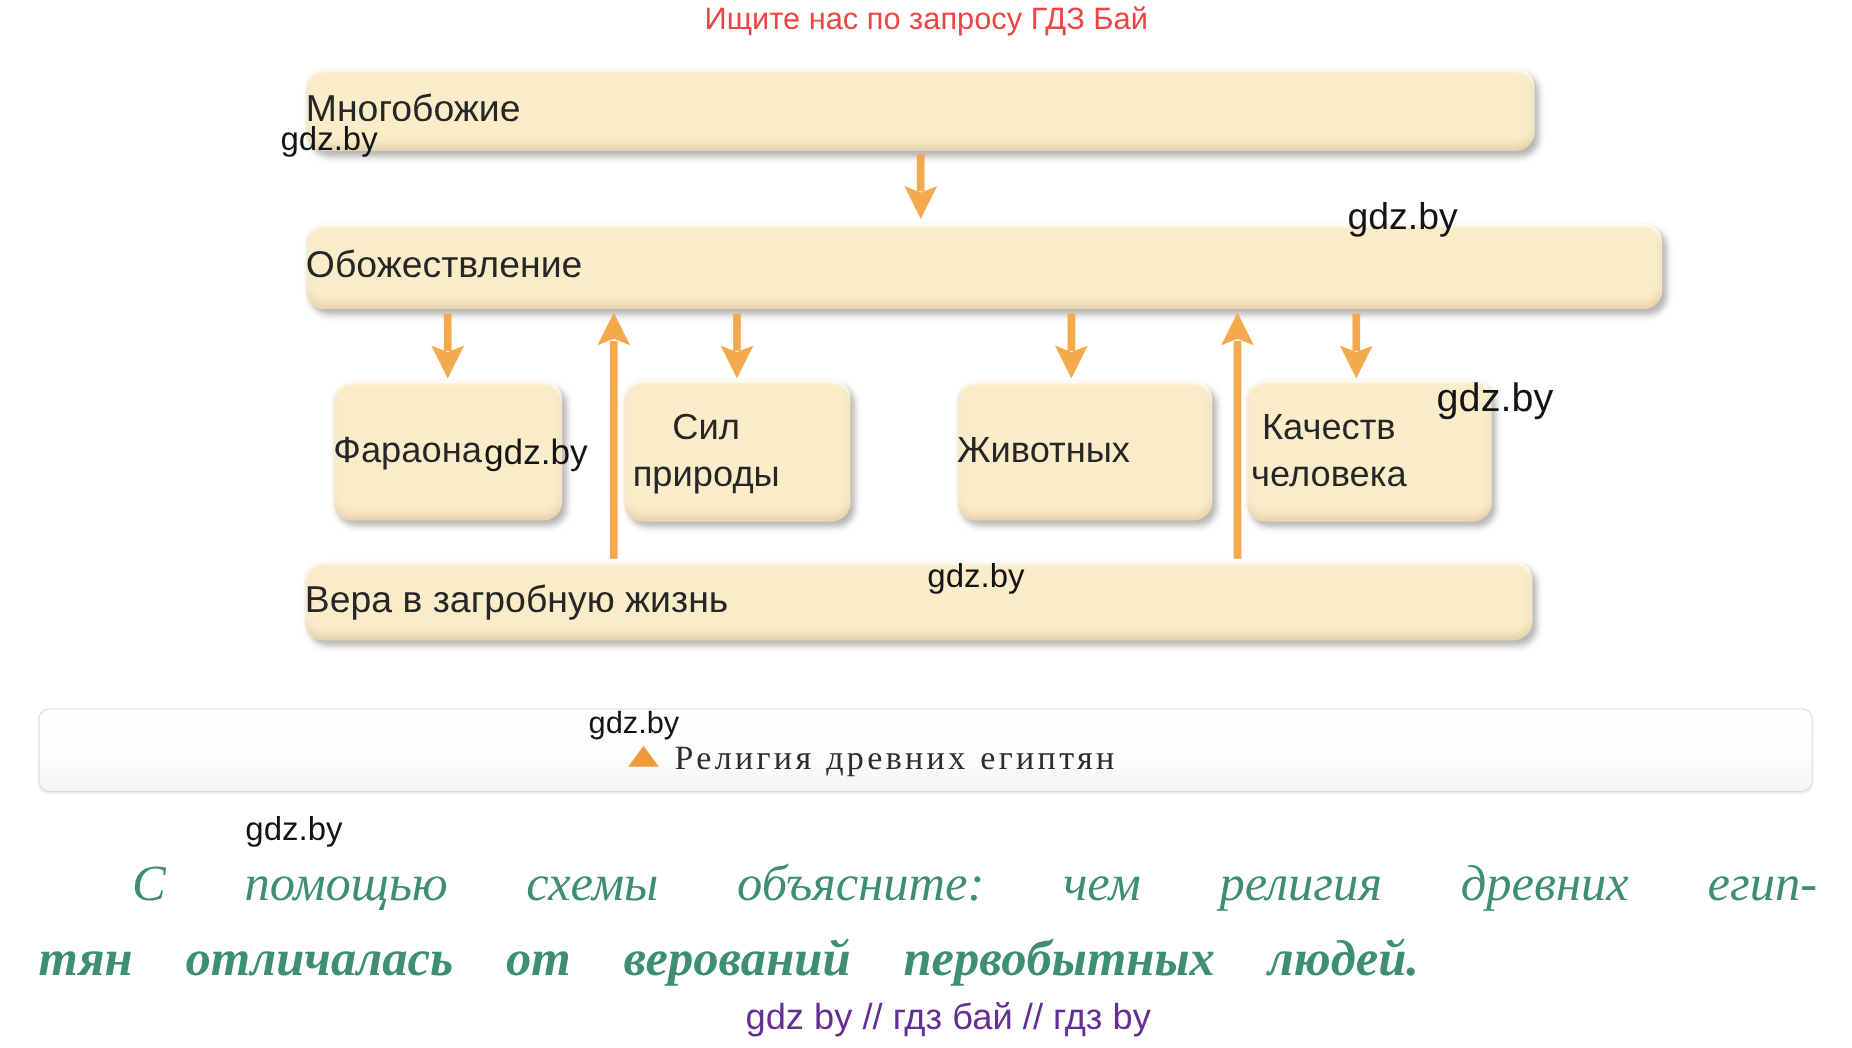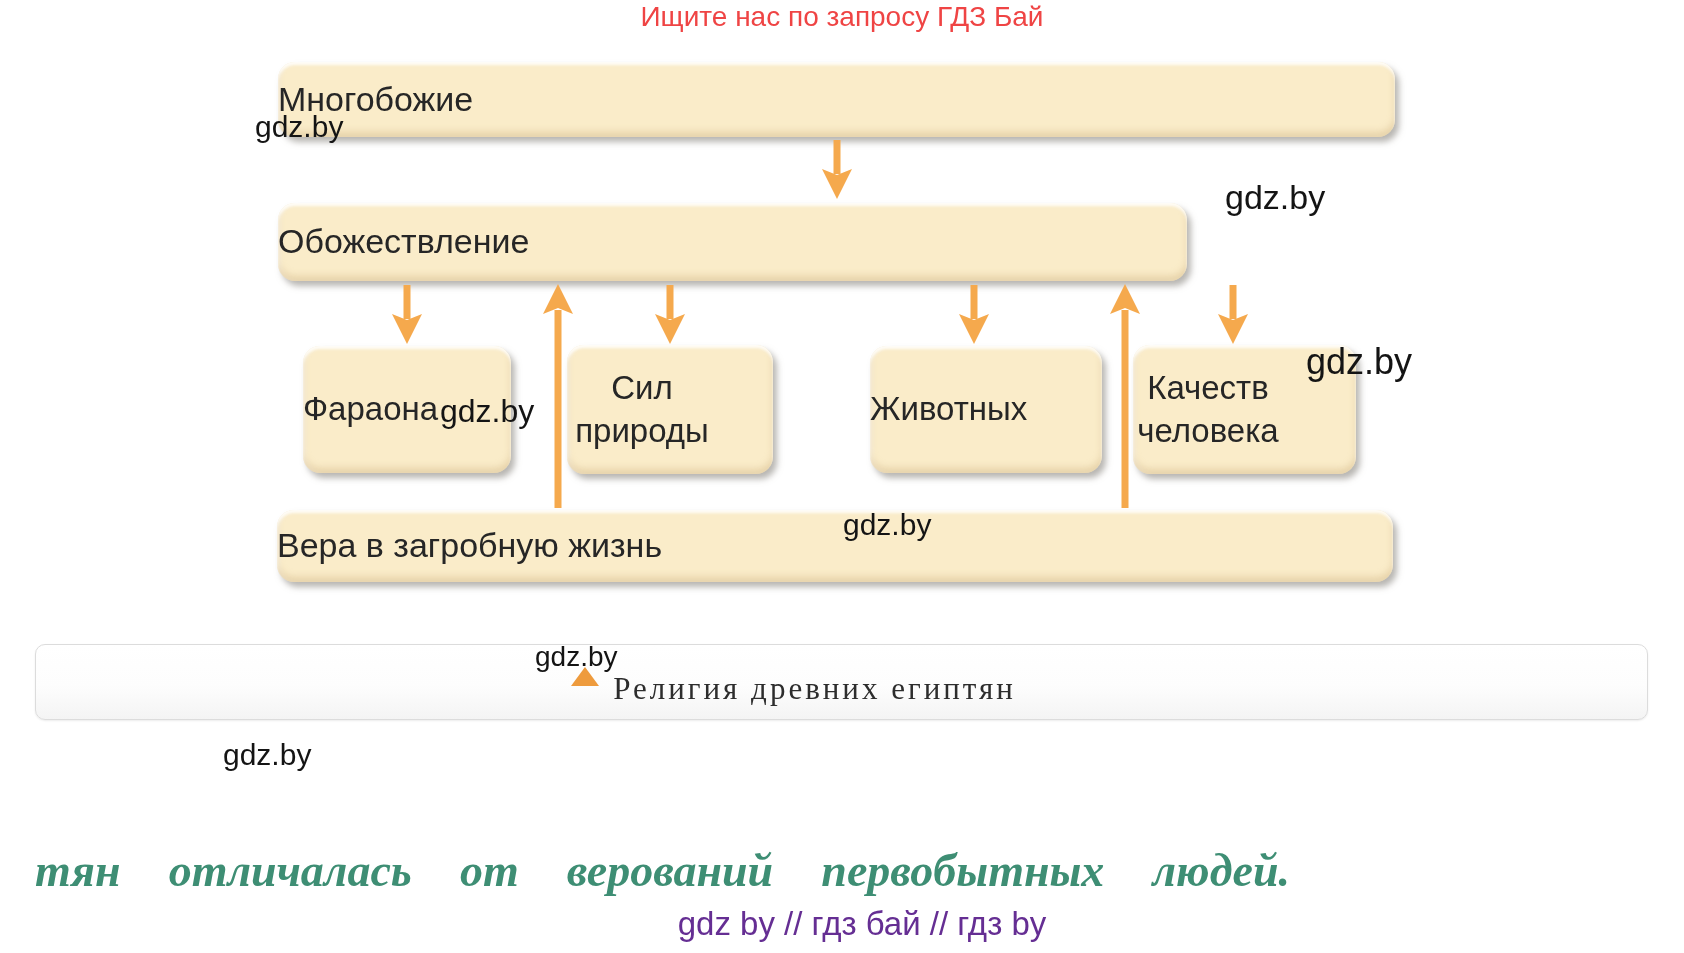--- a/index.html
+++ b/index.html
@@ -17,38 +17,38 @@
     position:absolute;display:flex;align-items:center;
     background:#faecc9;border-radius:17px;color:#262626;text-align:center;
     box-shadow:4px 5px 6px rgba(125,122,115,.55),
                inset 0 3px 3px rgba(255,255,255,.85),
                inset 0 -5px 7px rgba(201,169,116,.38),
                inset 3px 0 4px rgba(255,255,255,.4);
     font-size:34px;line-height:1.28;
   }
   .sbox.small{font-size:33px;}
   .box-top   {left:278px;top:62px;width:1117px;height:75px;}
-  .box-mid   {left:278px;top:203px;width:909px;height:78px;}
+  .box-mid   {left:278px;top:203px;width:1233px;height:78px;}
   .box-c1    {left:303px;top:346px;width:208px;height:127px;}
   .box-c2    {left:567px;top:345px;width:206px;height:129px;}
   .box-c3    {left:870px;top:346px;width:232px;height:127px;}
   .box-c4    {left:1133px;top:345px;width:223px;height:129px;}
   .box-bottom{left:277px;top:510px;width:1116px;height:72px;}
   .box-c2 span,.box-c4 span{display:inline-block;max-width:150px;}
   
   .arrows{position:absolute;left:0;top:0;width:1684px;height:953px;pointer-events:none;}
   
   .banner{
     position:absolute;left:35px;top:644px;width:1613px;height:76px;
     background:linear-gradient(180deg,#ffffff 0%,#fdfdfd 55%,#f4f4f4 100%);
     border:1px solid #dcdcdc;border-radius:10px;
     box-shadow:0 1px 2px rgba(0,0,0,.08);
     display:flex;align-items:center;justify-content:center;box-sizing:border-box;
   }
-  .banner-inner{display:flex;transform:translateX(-48px);margin-top:14px;}
+  .banner-inner{display:flex;align-items:center;transform:translateX(-48px);margin-top:14px;}
   .tri{
     width:0;height:0;border-left:14px solid transparent;border-right:14px solid transparent;
     border-bottom:19px solid #ee9b3d;margin-right:14px;margin-top:-4px;
   }
   .caption-text{
     font-family:"Liberation Serif",serif;font-size:31px;color:#2d2d2d;letter-spacing:3px;
   }
   
   .task-line{
     position:absolute;font-family:"Liberation Serif",serif;font-style:italic;
@@ -134,20 +134,21 @@
     </g>
   </svg>
 
   <div class="banner">
     <div class="banner-inner">
       <div class="tri"></div>
       <div class="caption-text">Религия древних египтян</div>
     </div>
   </div>
 
+  <div class="task-line task-line1">С помощью схемы объясните: чем религия древних егип-</div>
   <div class="task-line task-line2">тян отличалась от верований первобытных людей.</div>
 
   <div class="footer-tags">gdz by  //  гдз бай  //  гдз by</div>
 
   <div class="wm wm1">gdz.by</div>
   <div class="wm wm2">gdz.by</div>
   <div class="wm wm3">gdz.by</div>
   <div class="wm wm4">gdz.by</div>
   <div class="wm wm5">gdz.by</div>
   <div class="wm wm6">gdz.by</div>

